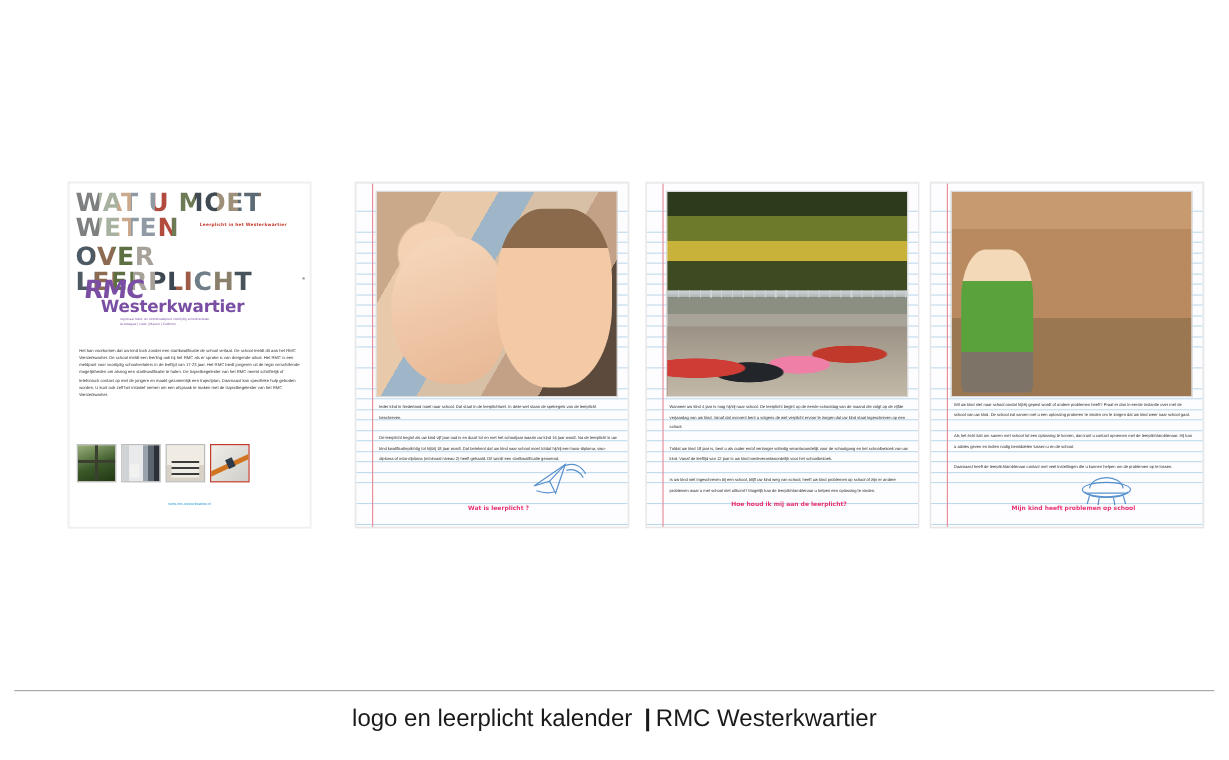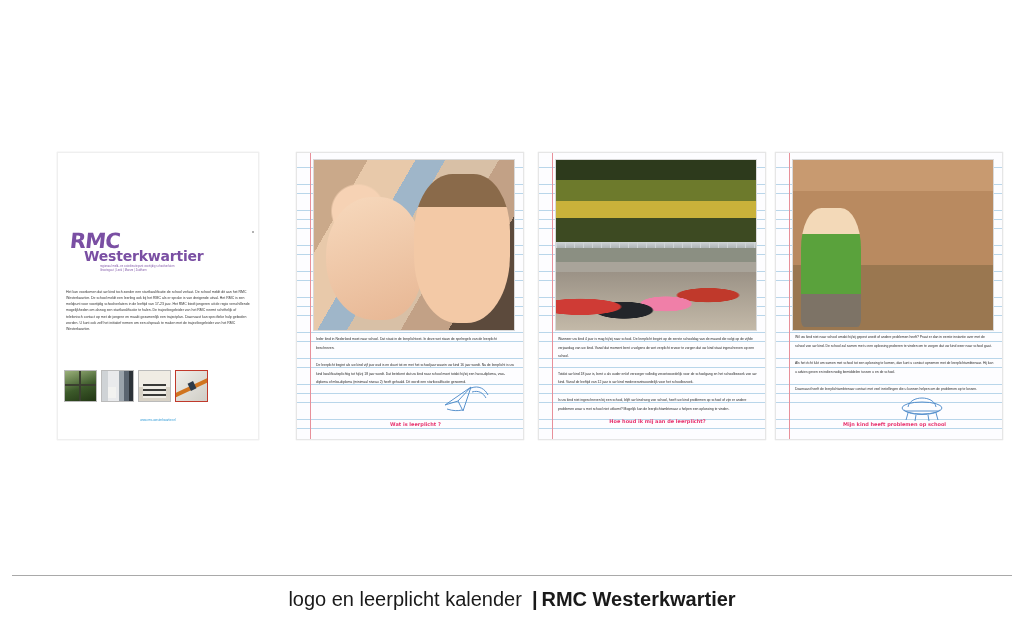--- a/index.html
+++ b/index.html
@@ -203,29 +203,34 @@
   #divider{
     position:absolute;left:12px;top:575px;width:1000px;height:1px;
     background:#a9a9a9;
   }
   #caption{
     position:absolute;left:0;right:0;top:588px;text-align:center;
     font-size:20px;color:#1a1a1a;font-family:"Liberation Sans",sans-serif;
   }
   #caption .light{font-weight:normal;text-align:center;}
   #caption .bar{font-weight:bold;margin:0 4px 0 10px;}
-  #caption .bold{font-weight:bold;}
+  #caption .bold{font-weight:normal;}
 </style>
 </head>
 <body>
 
 <div id="spread">
 
   <div class="page" id="page-cover">
 
+    <div class="cover-title">
+      <div class="ct-line ct-line1">WAT U MOET WETEN</div>
+      <div class="ct-line ct-line2">OVER LEERPLICHT</div>
+      <div class="ct-sub">Leerplicht in het Westerkwartier</div>
+    </div>
 
     <div class="rmc-dot"></div>
 
     <div class="rmc-logo">
       <div class="rmc-main">RMC</div>
       <div class="rmc-sub">Westerkwartier</div>
       <div class="rmc-tag">regionaal meld- en coördinatiepunt voortijdig schoolverlaten
 Grootegast | Leek | Marum | Zuidhorn</div>
     </div>
 

